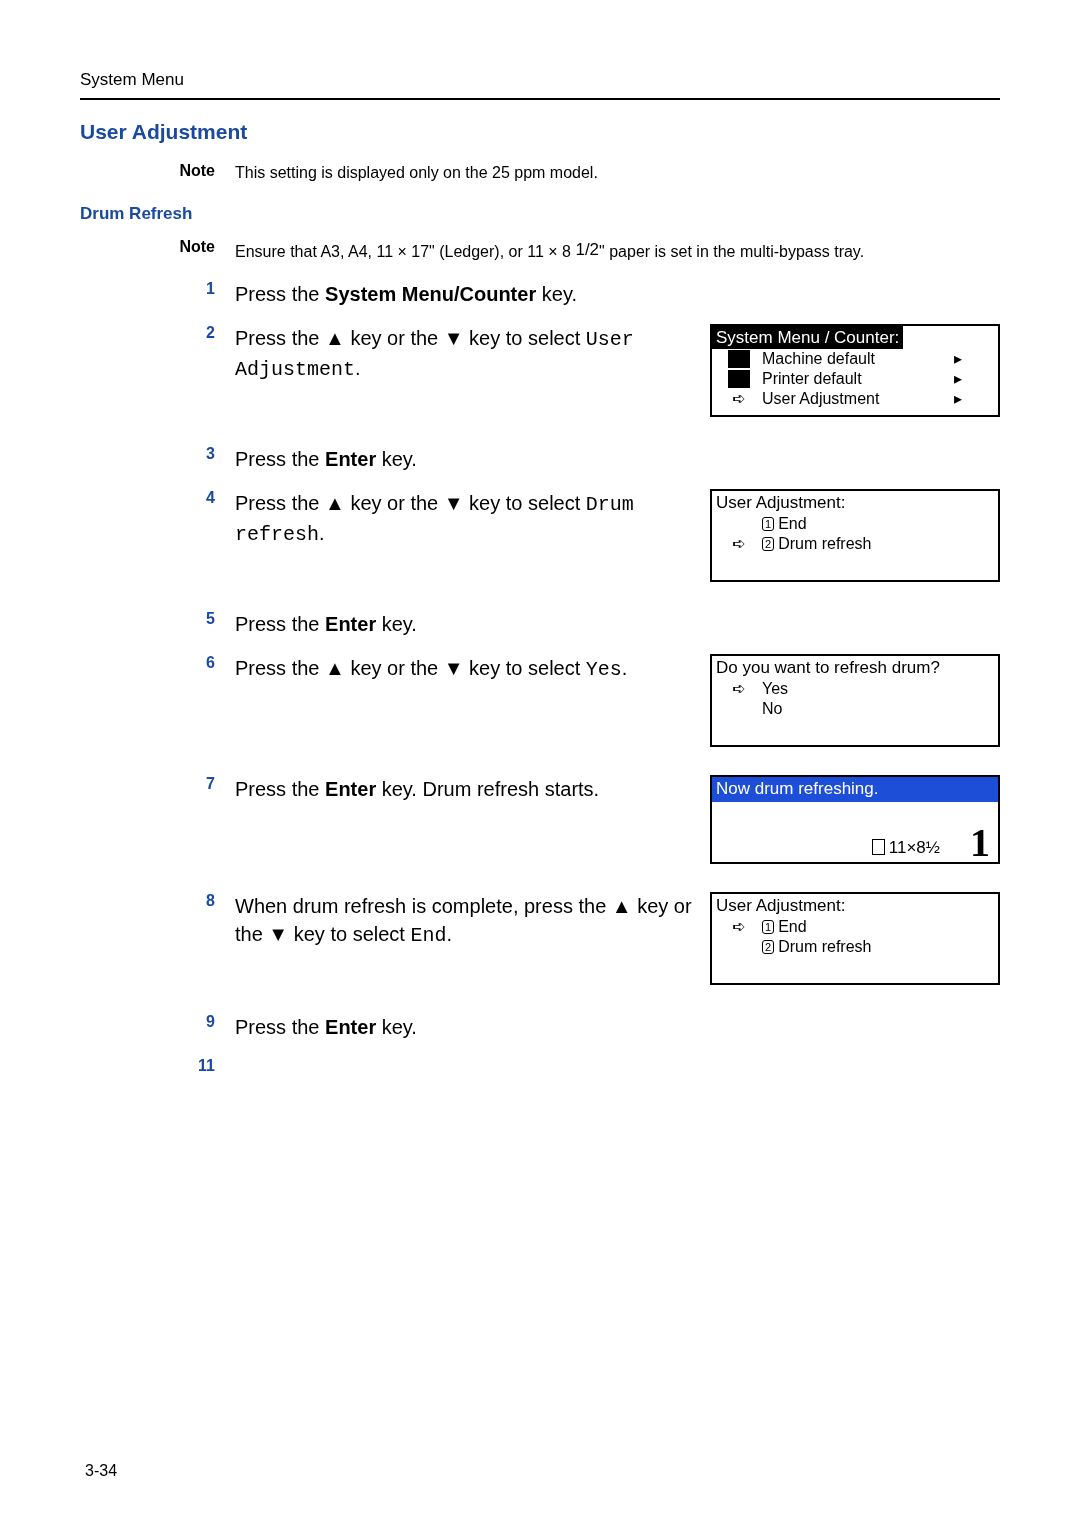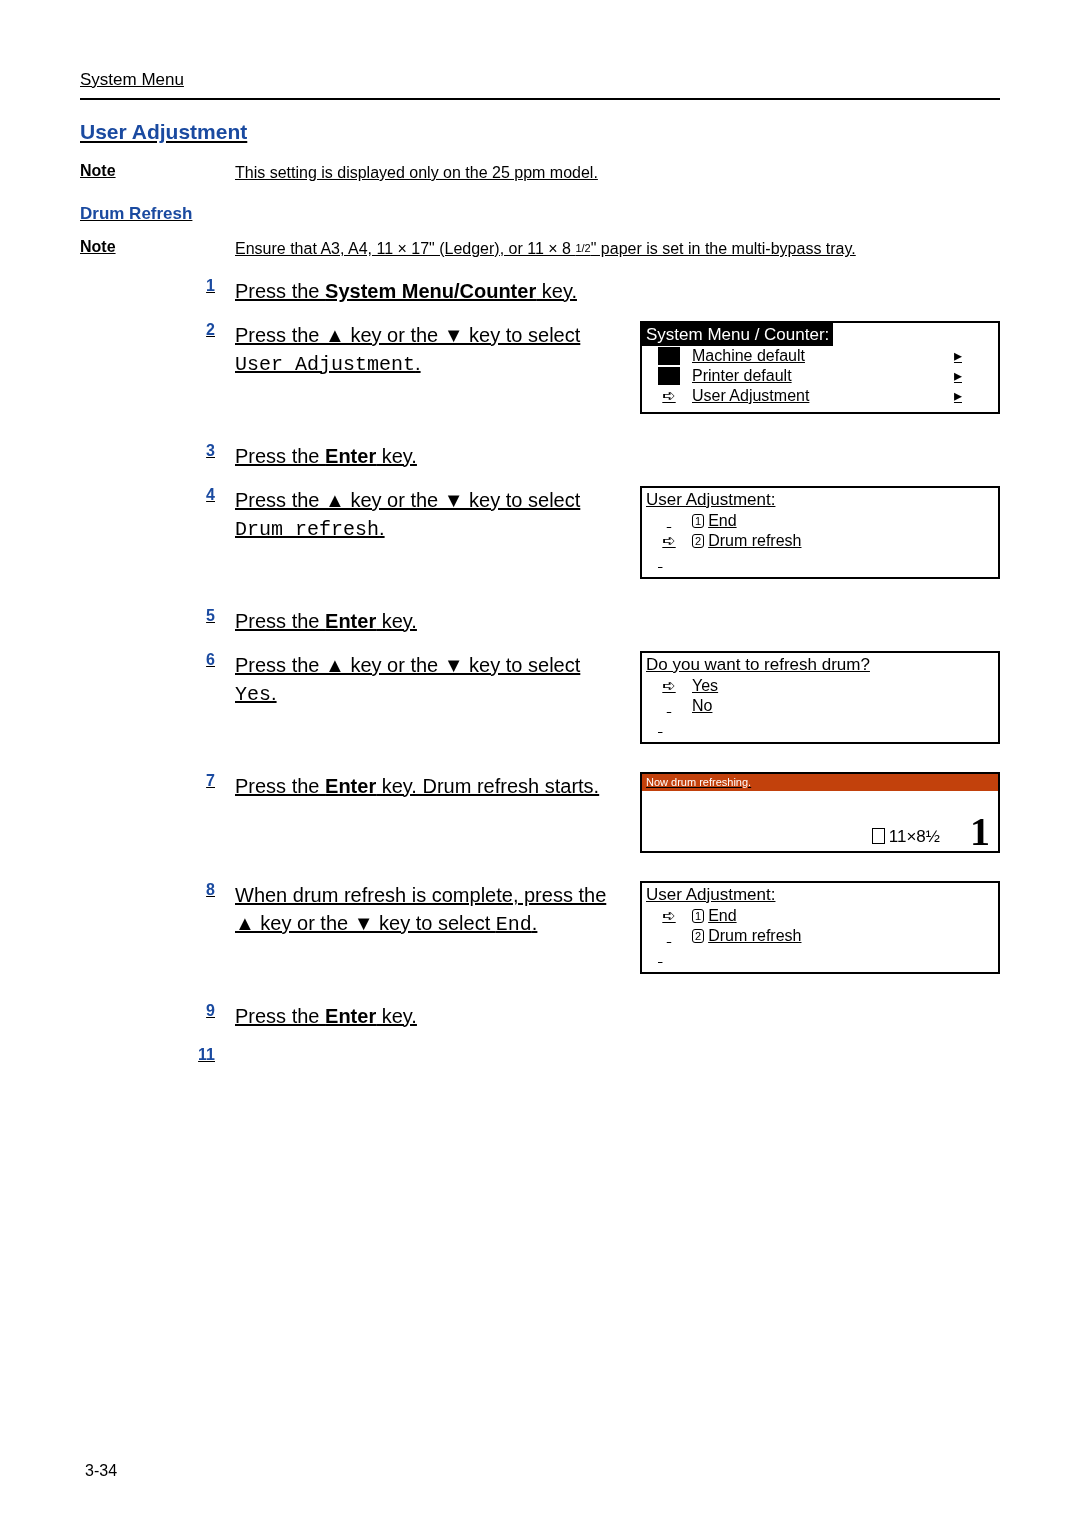--- a/index.html
+++ b/index.html
@@ -8,21 +8,20 @@
     background: #fff;
     font-family: Arial, Helvetica, sans-serif;
     color: #000;
   }
   .page {
     width: 1080px;
     height: 1528px;
     box-sizing: border-box;
     padding: 70px 80px 40px 80px;
     position: relative;
-    text-decoration: underline;
   }
   .header-title {
     font-size: 17px;
     margin-bottom: 8px;
   }
   .header-rule {
     border: none;
     border-top: 2px solid #000;
     margin: 0 0 20px 0;
   }
@@ -31,20 +30,21 @@
     font-size: 21px;
     font-weight: bold;
     margin-bottom: 18px;
   }
   .note-row {
     display: flex;
     margin-bottom: 16px;
   }
   .note-label {
     width: 135px;
+    text-align: right;
     font-weight: bold;
     font-size: 16px;
     padding-right: 20px;
     flex-shrink: 0;
   }
   .note-body {
     font-size: 16px;
     line-height: 1.4;
   }
   .sub-heading {
@@ -82,32 +82,32 @@
     font-size: 20px;
     line-height: 1.4;
     flex: 1;
     padding-right: 10px;
   }
   .mono {
     font-family: "Courier New", monospace;
   }
   .lcd {
     border: 2px solid #000;
-    width: 360px;
+    width: 290px;
     box-sizing: border-box;
     font-family: Arial, sans-serif;
     font-size: 16px;
     margin-left: 8px;
     flex-shrink: 0;
   }
   .lcd-title {
-    background: #c2410c;
+    background: #1d4ed8;
     color: #fff;
     padding: 2px 4px 3px 4px;
-    font-size: 11px;
+    font-size: 17px;
   }
   .lcd-body {
     padding: 0 6px 6px 16px;
   }
   .lcd-line {
     display: flex;
     align-items: center;
     min-height: 20px;
   }
   .lcd-indicator {
@@ -190,21 +190,21 @@
     <div class="note-label">Note</div>
     <div class="note-body">This setting is displayed only on the 25 ppm model.</div>
   </div>
 
   <div class="sub-heading">Drum Refresh</div>
 
 
   <div class="note-row">
     <div class="note-label">Note</div>
     <div class="note-body">
-      <span>Ensure that A3, A4, 11 × 17" (Ledger), or 11 × 8 </span><span style="font-size:11px;vertical-align:2px">1/2</span><span>" paper is set in the multi-bypass tray.</span>
+      <span>Ensure that A3, A4, 11 × 17" (Ledger), or 11 × 8 </span><span style="font-size:17px;vertical-align:2px">1/2</span><span>" paper is set in the multi-bypass tray.</span>
     </div>
   </div>
 
   <div class="steps">
 
     <div class="step">
       <div class="step-num">1</div>
       <div class="step-body">
         <span>Press the </span><b>System Menu/Counter</b><span> key.</span>
       </div>

